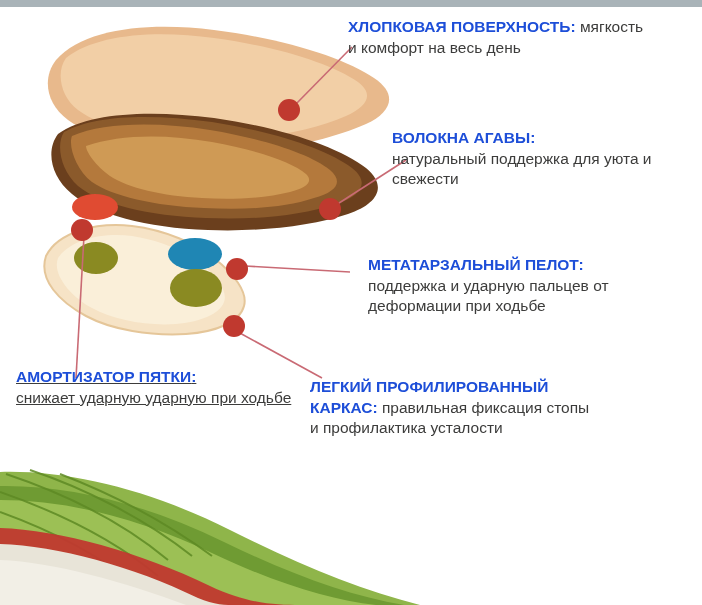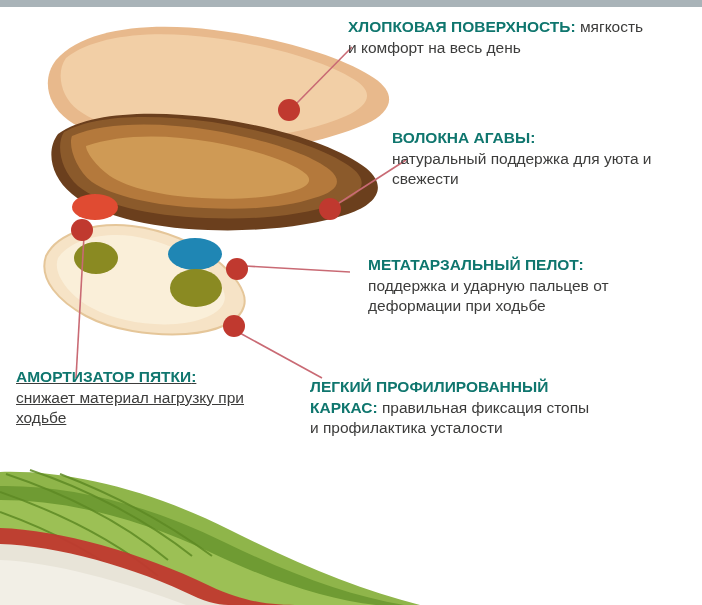--- a/index.html
+++ b/index.html
@@ -30,21 +30,21 @@
     height: 605px;
   }
   .callout {
     position: absolute;
     font-size: 15.5px;
     line-height: 1.33;
     color: #3c3c3b;
   }
   .callout .hd {
     font-weight: bold;
-    color: #0f766e;
+    color: #1d4ed8;
     text-transform: uppercase;
   }
   .callout .bd {
     font-weight: normal;
     color: #3c3c3b;
     text-transform: none;
   }
   #c-cotton { left: 348px; top: 17px;  width: 300px; }
   #c-agave  { left: 392px; top: 128px; width: 280px; }
   #c-pelot  { left: 368px; top: 255px; width: 330px; }
@@ -135,20 +135,20 @@
     <span class="bd">натуральный поддержка для уюта и свежести</span>
   </div>
 
   <div class="callout" id="c-pelot">
     <span class="hd">МЕТАТАРЗАЛЬНЫЙ ПЕЛОТ</span><span class="hd">:</span><br>
     <span class="bd">поддержка и ударную пальцев от деформации при ходьбе</span>
   </div>
 
   <div class="callout" id="c-heel">
     <span class="hd">АМОРТИЗАТОР ПЯТКИ</span><span class="hd">:</span><br>
-    <span class="bd">снижает материал нагрузку при ходьбе</span>
+    <span class="bd">снижает ударную ударную при ходьбе</span>
   </div>
 
   <div class="callout" id="c-frame">
     <span class="hd">ЛЕГКИЙ ПРОФИЛИРОВАННЫЙ КАРКАС</span><span class="hd">: </span><span class="bd">правильная фиксация стопы и профилактика усталости</span>
   </div>
 
 </div>
 
 </body></html>

